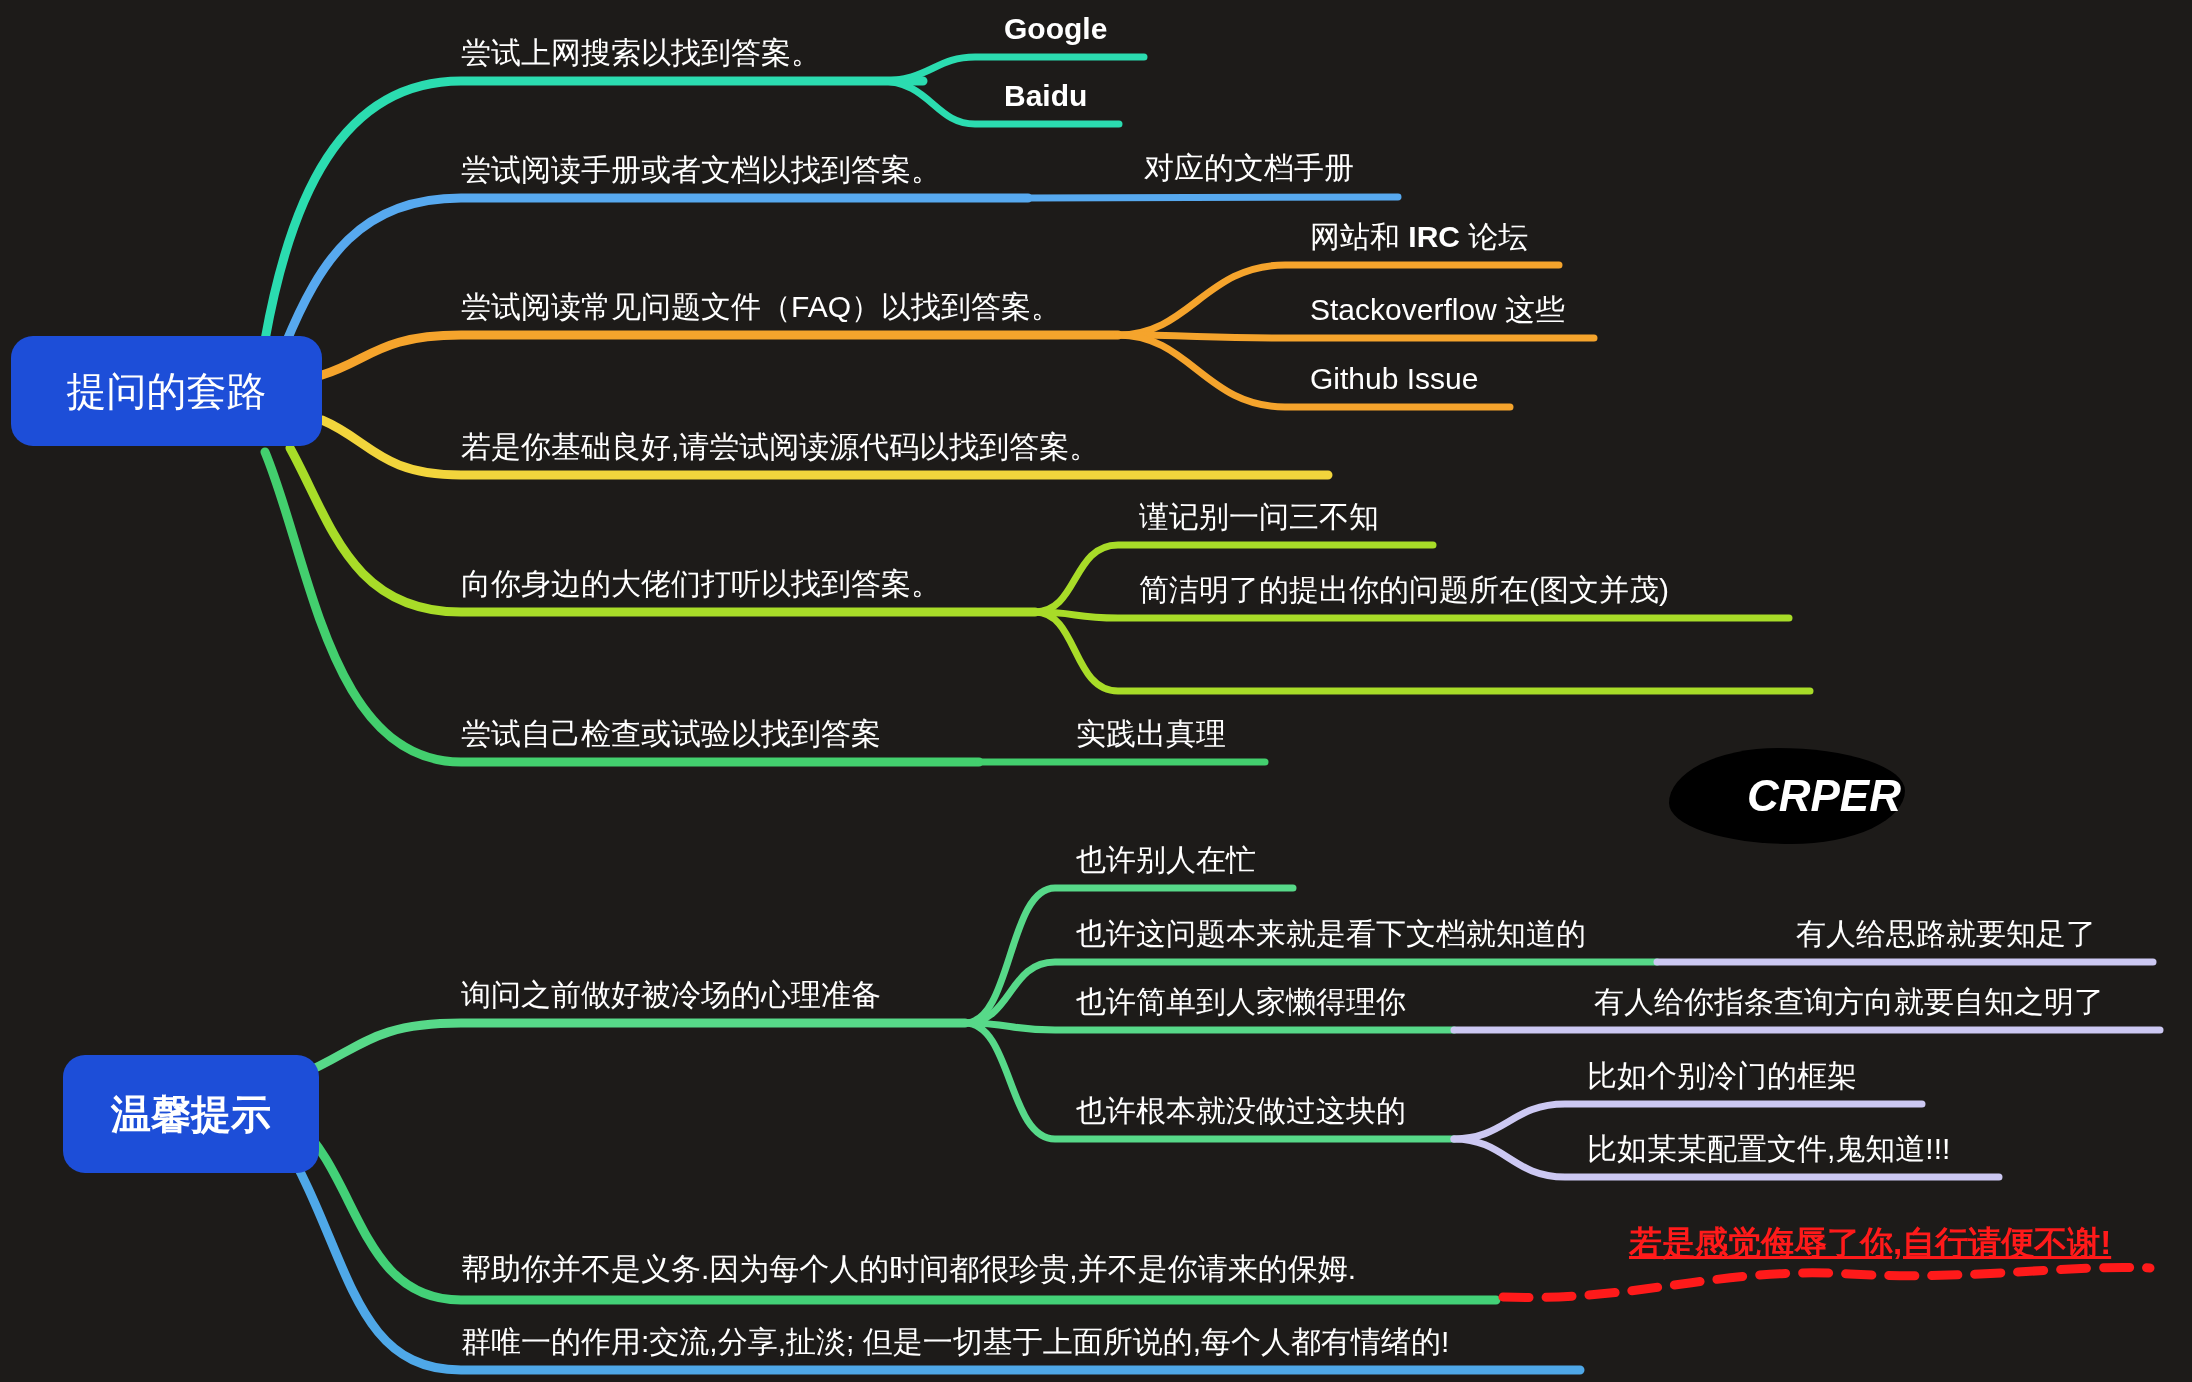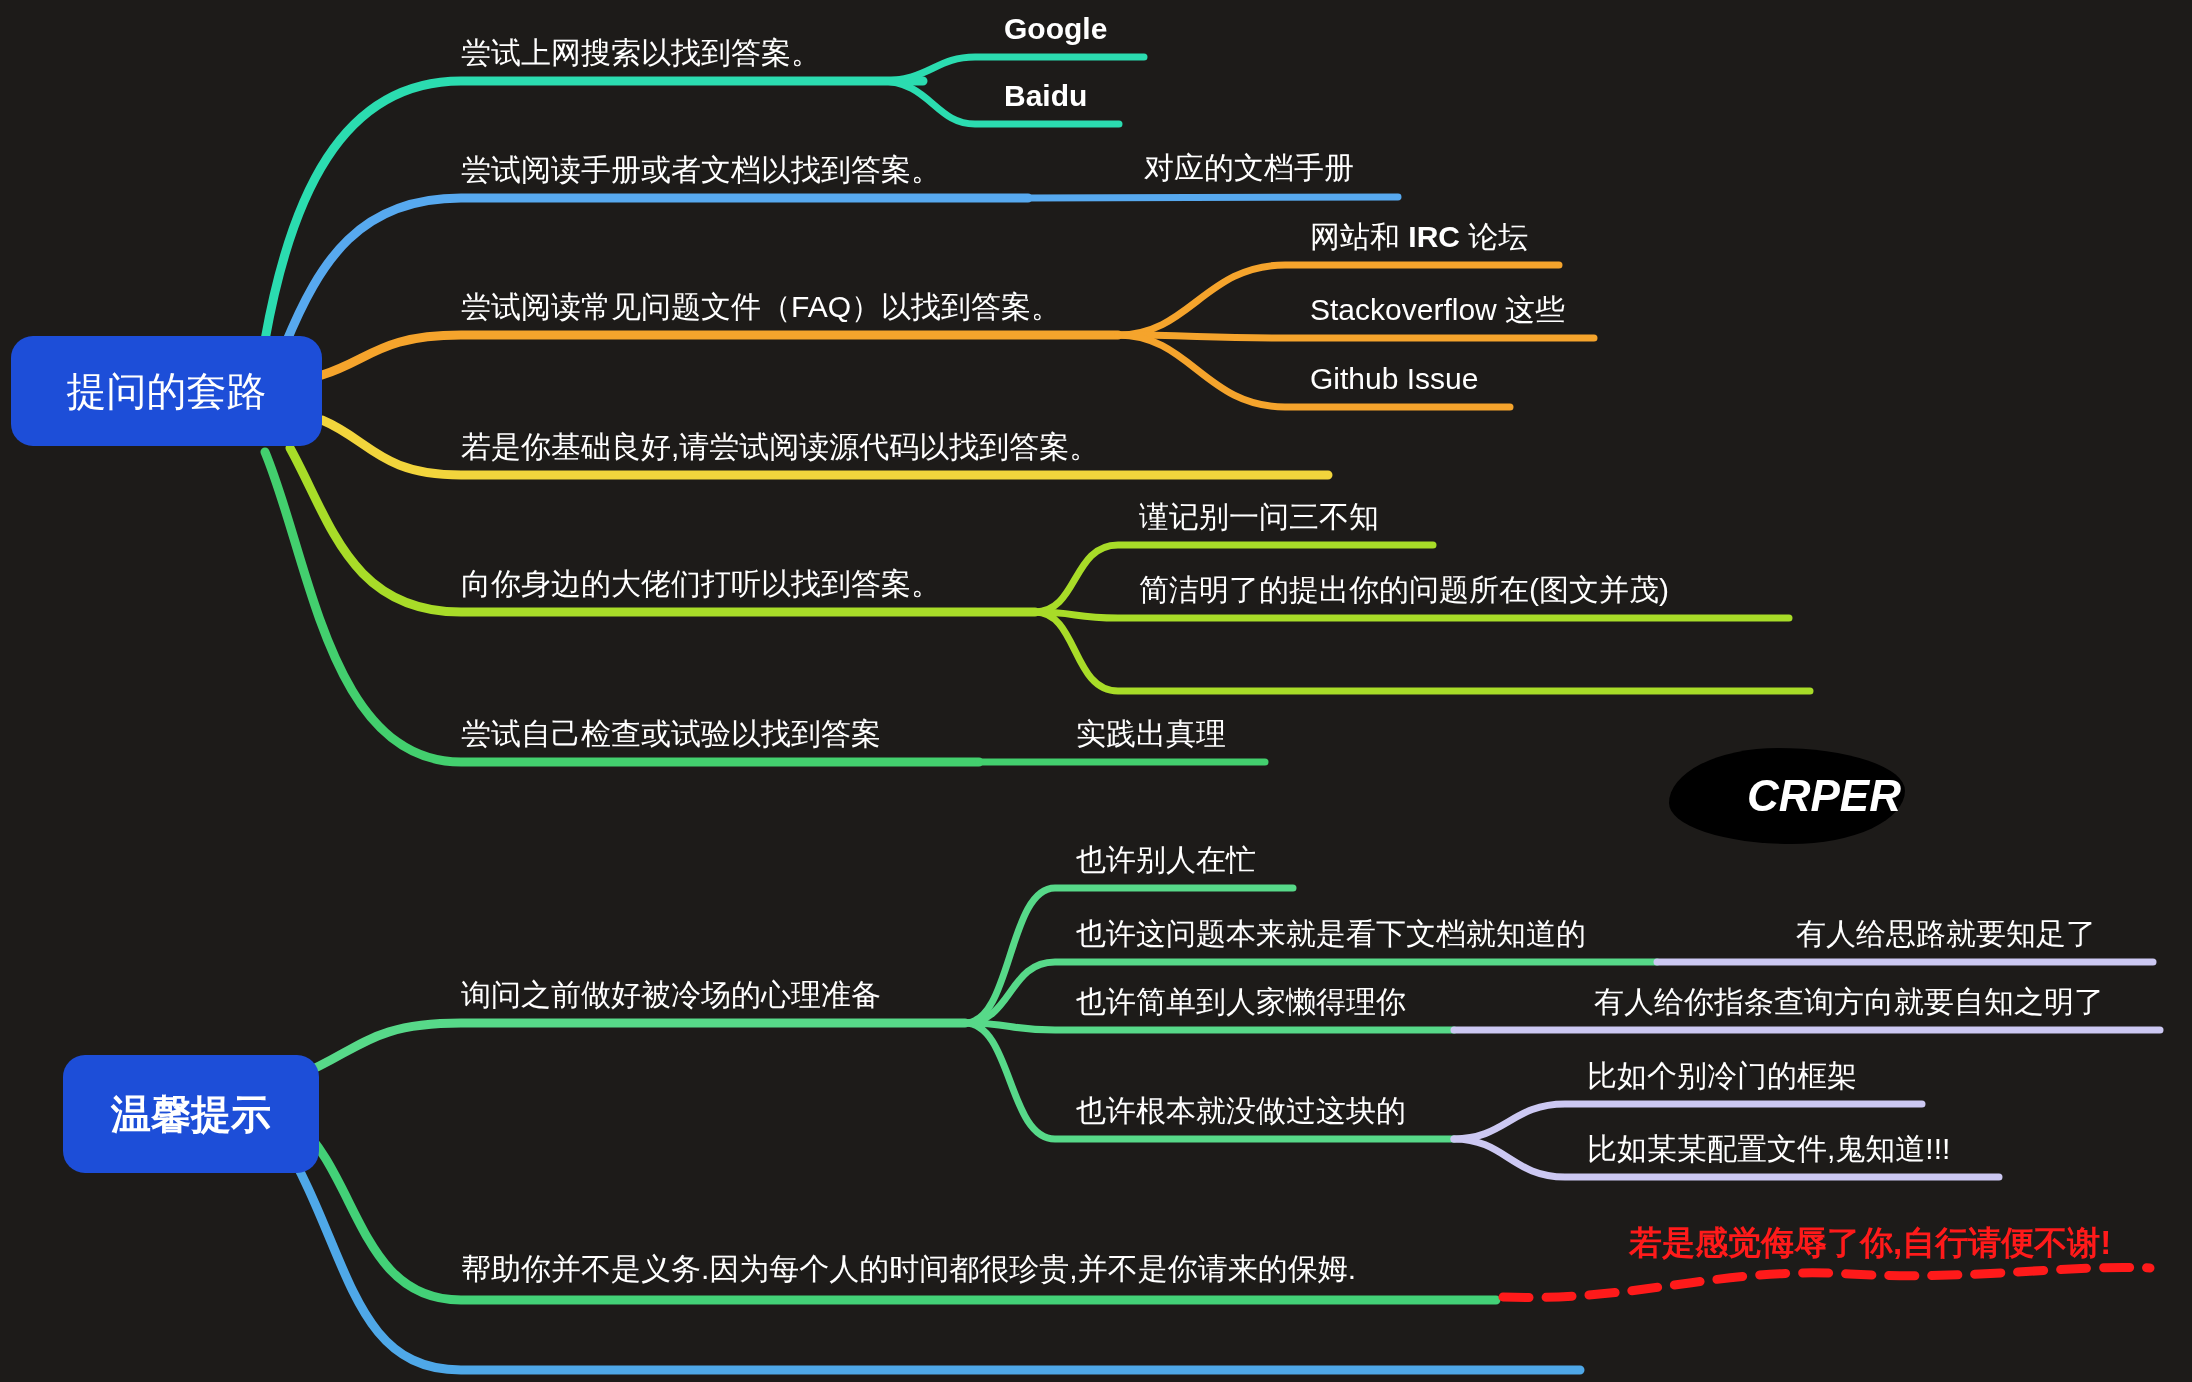--- a/index.html
+++ b/index.html
@@ -38,21 +38,21 @@
   }
   #root-ask{left:11px;top:336px;width:311px;height:110px;font-size:40px;}
   #root-tips{left:63px;top:1055px;width:256px;height:118px;font-size:40px;font-weight:bold;}
   #crper-badge{
     position:absolute;z-index:4;left:1673px;top:752px;width:228px;height:88px;
     background:#000000;color:#ffffff;font-size:44px;font-weight:bold;font-style:italic;
     display:flex;align-items:center;justify-content:flex-end;
     border-radius:46% 54% 48% 52% / 58% 44% 56% 42%;
     box-shadow:0 0 0 4px #000;
   }
-  .warning{color:#ff1a1a;font-weight:bold;font-size:33px;}
+  .warning{color:#ff1a1a;font-weight:bold;font-size:33px;text-decoration:underline;}
   .multiline{white-space:normal;width:1050px;line-height:1.45;}
 </style>
 </head>
 <body>
 
 <div id="canvas">
 
   <svg class="lines" width="2192" height="1382" viewBox="0 0 2192 1382">
 
     <path class="teal w8" d="M265,340 C290,200 340,81 461,81 L923,81"></path>
@@ -125,14 +125,15 @@
   <div class="label" style="left:1594px;bottom:362px;">有人给你指条查询方向就要自知之明了</div>
   <div class="label" style="left:1076px;bottom:253px;">也许根本就没做过这块的</div>
   <div class="label" style="left:1587px;bottom:288px;">比如个别冷门的框架</div>
   <div class="label" style="left:1587px;bottom:215px;">比如某某配置文件,鬼知道!!!</div>
 
   <div class="label multiline" style="left:461px;bottom:92px;">
     <div>帮助你并不是义务.因为每个人的时间都很珍贵,并不是你请来的保姆.</div>
   </div>
   <div class="label warning" style="left:1629px;bottom:119px;">若是感觉侮辱了你,自行请便不谢!</div>
 
+  <div class="label" style="left:461px;bottom:22px;">群唯一的作用:交流,分享,扯淡; 但是一切基于上面所说的,每个人都有情绪的!</div>
 
 </div>
 
 </body></html>

